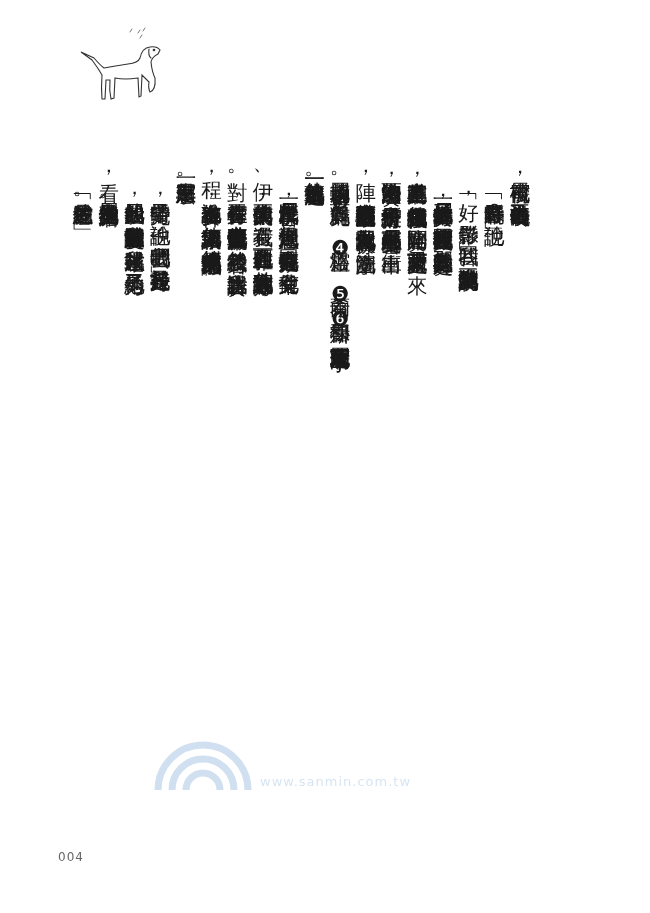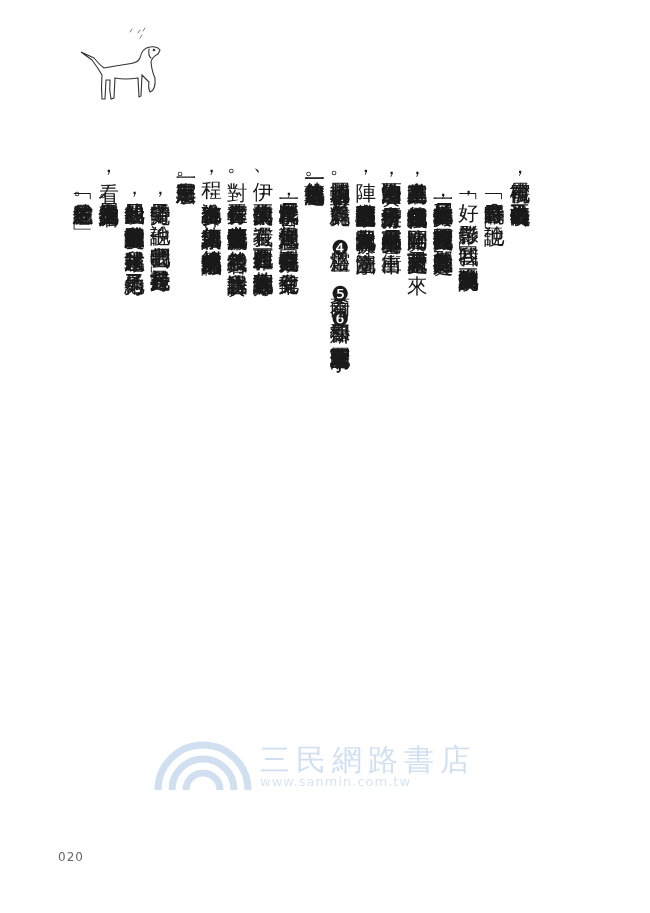--- a/index.html
+++ b/index.html
@@ -59,18 +59,17 @@
   </div>
 
   <div class="watermark">
     <svg width="110" height="50" viewBox="0 0 110 50" style="position:absolute;left:0;top:0">
       <g fill="none" stroke="#7aa7d6" stroke-width="7">
         <path d="M8 50 A45 45 0 0 1 98 50"></path>
         <path d="M22 50 A31 31 0 0 1 84 50"></path>
         <path d="M36 50 A17 17 0 0 1 70 50"></path>
       </g>
     </svg>
-    <div class="wm-text">三民網路書店</div>
     <div class="wm-url">www.sanmin.com.tw</div>
   </div>
 
-  <div class="page-number">020</div>
+  <div class="page-number">004</div>
 </div>
 
 </body></html>

